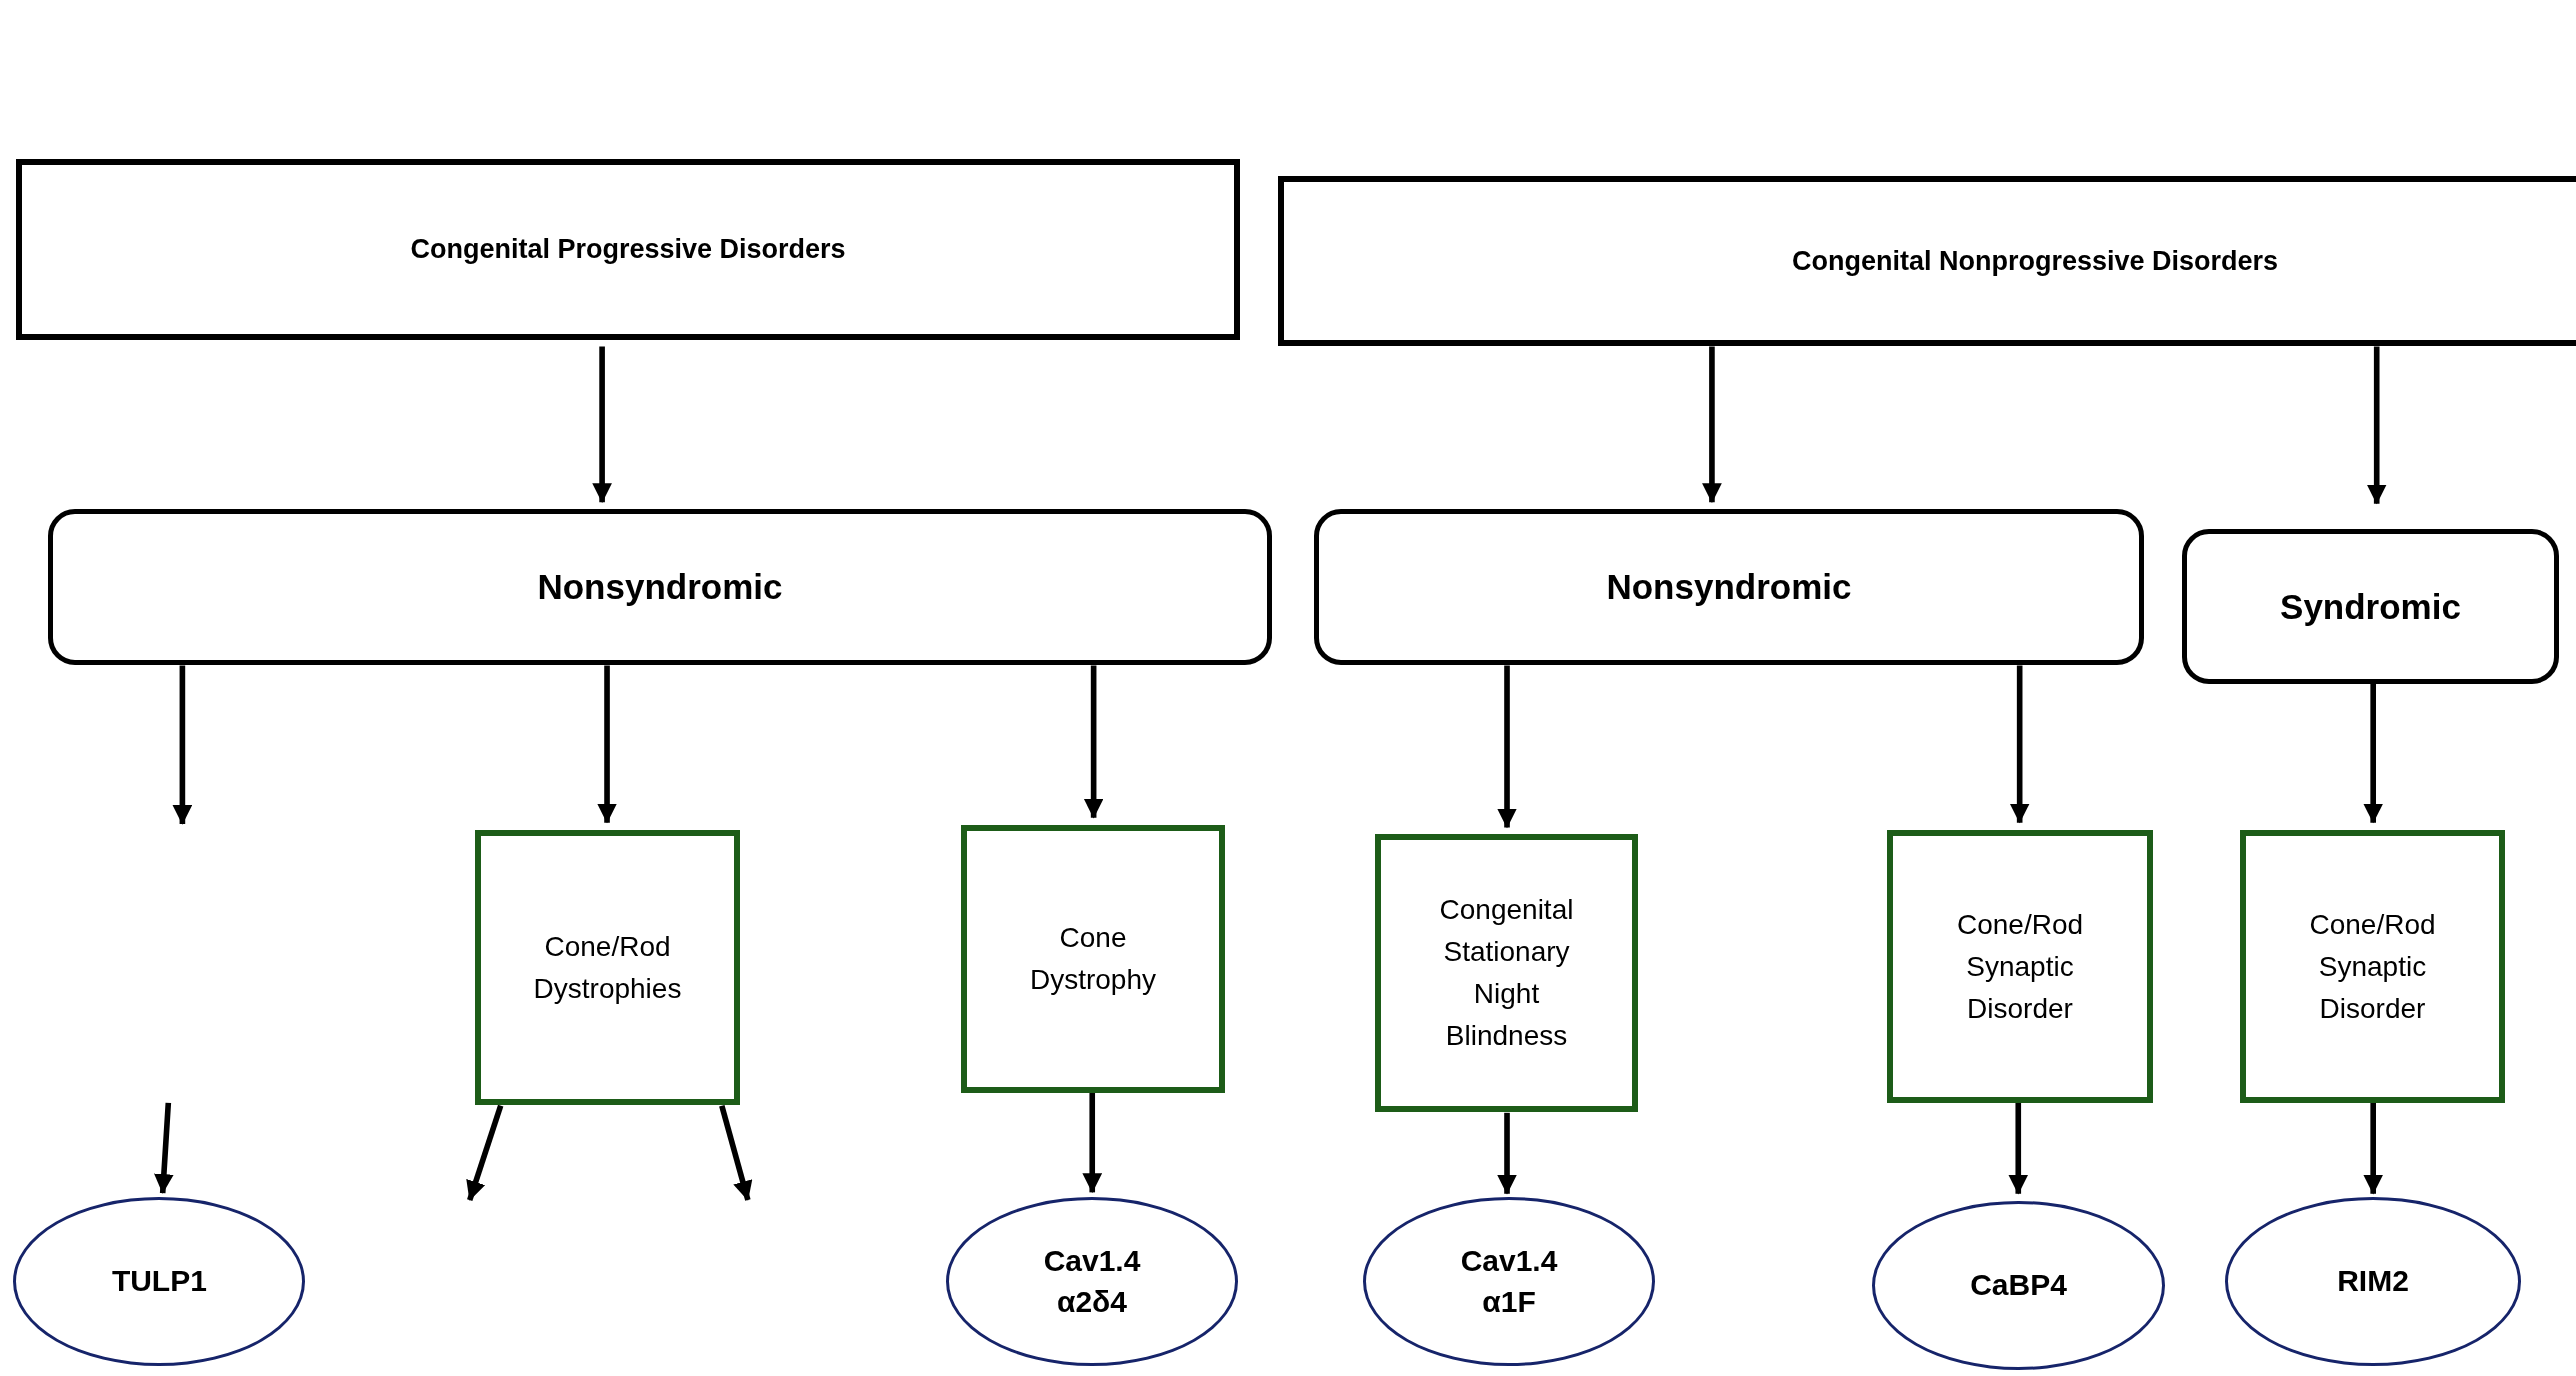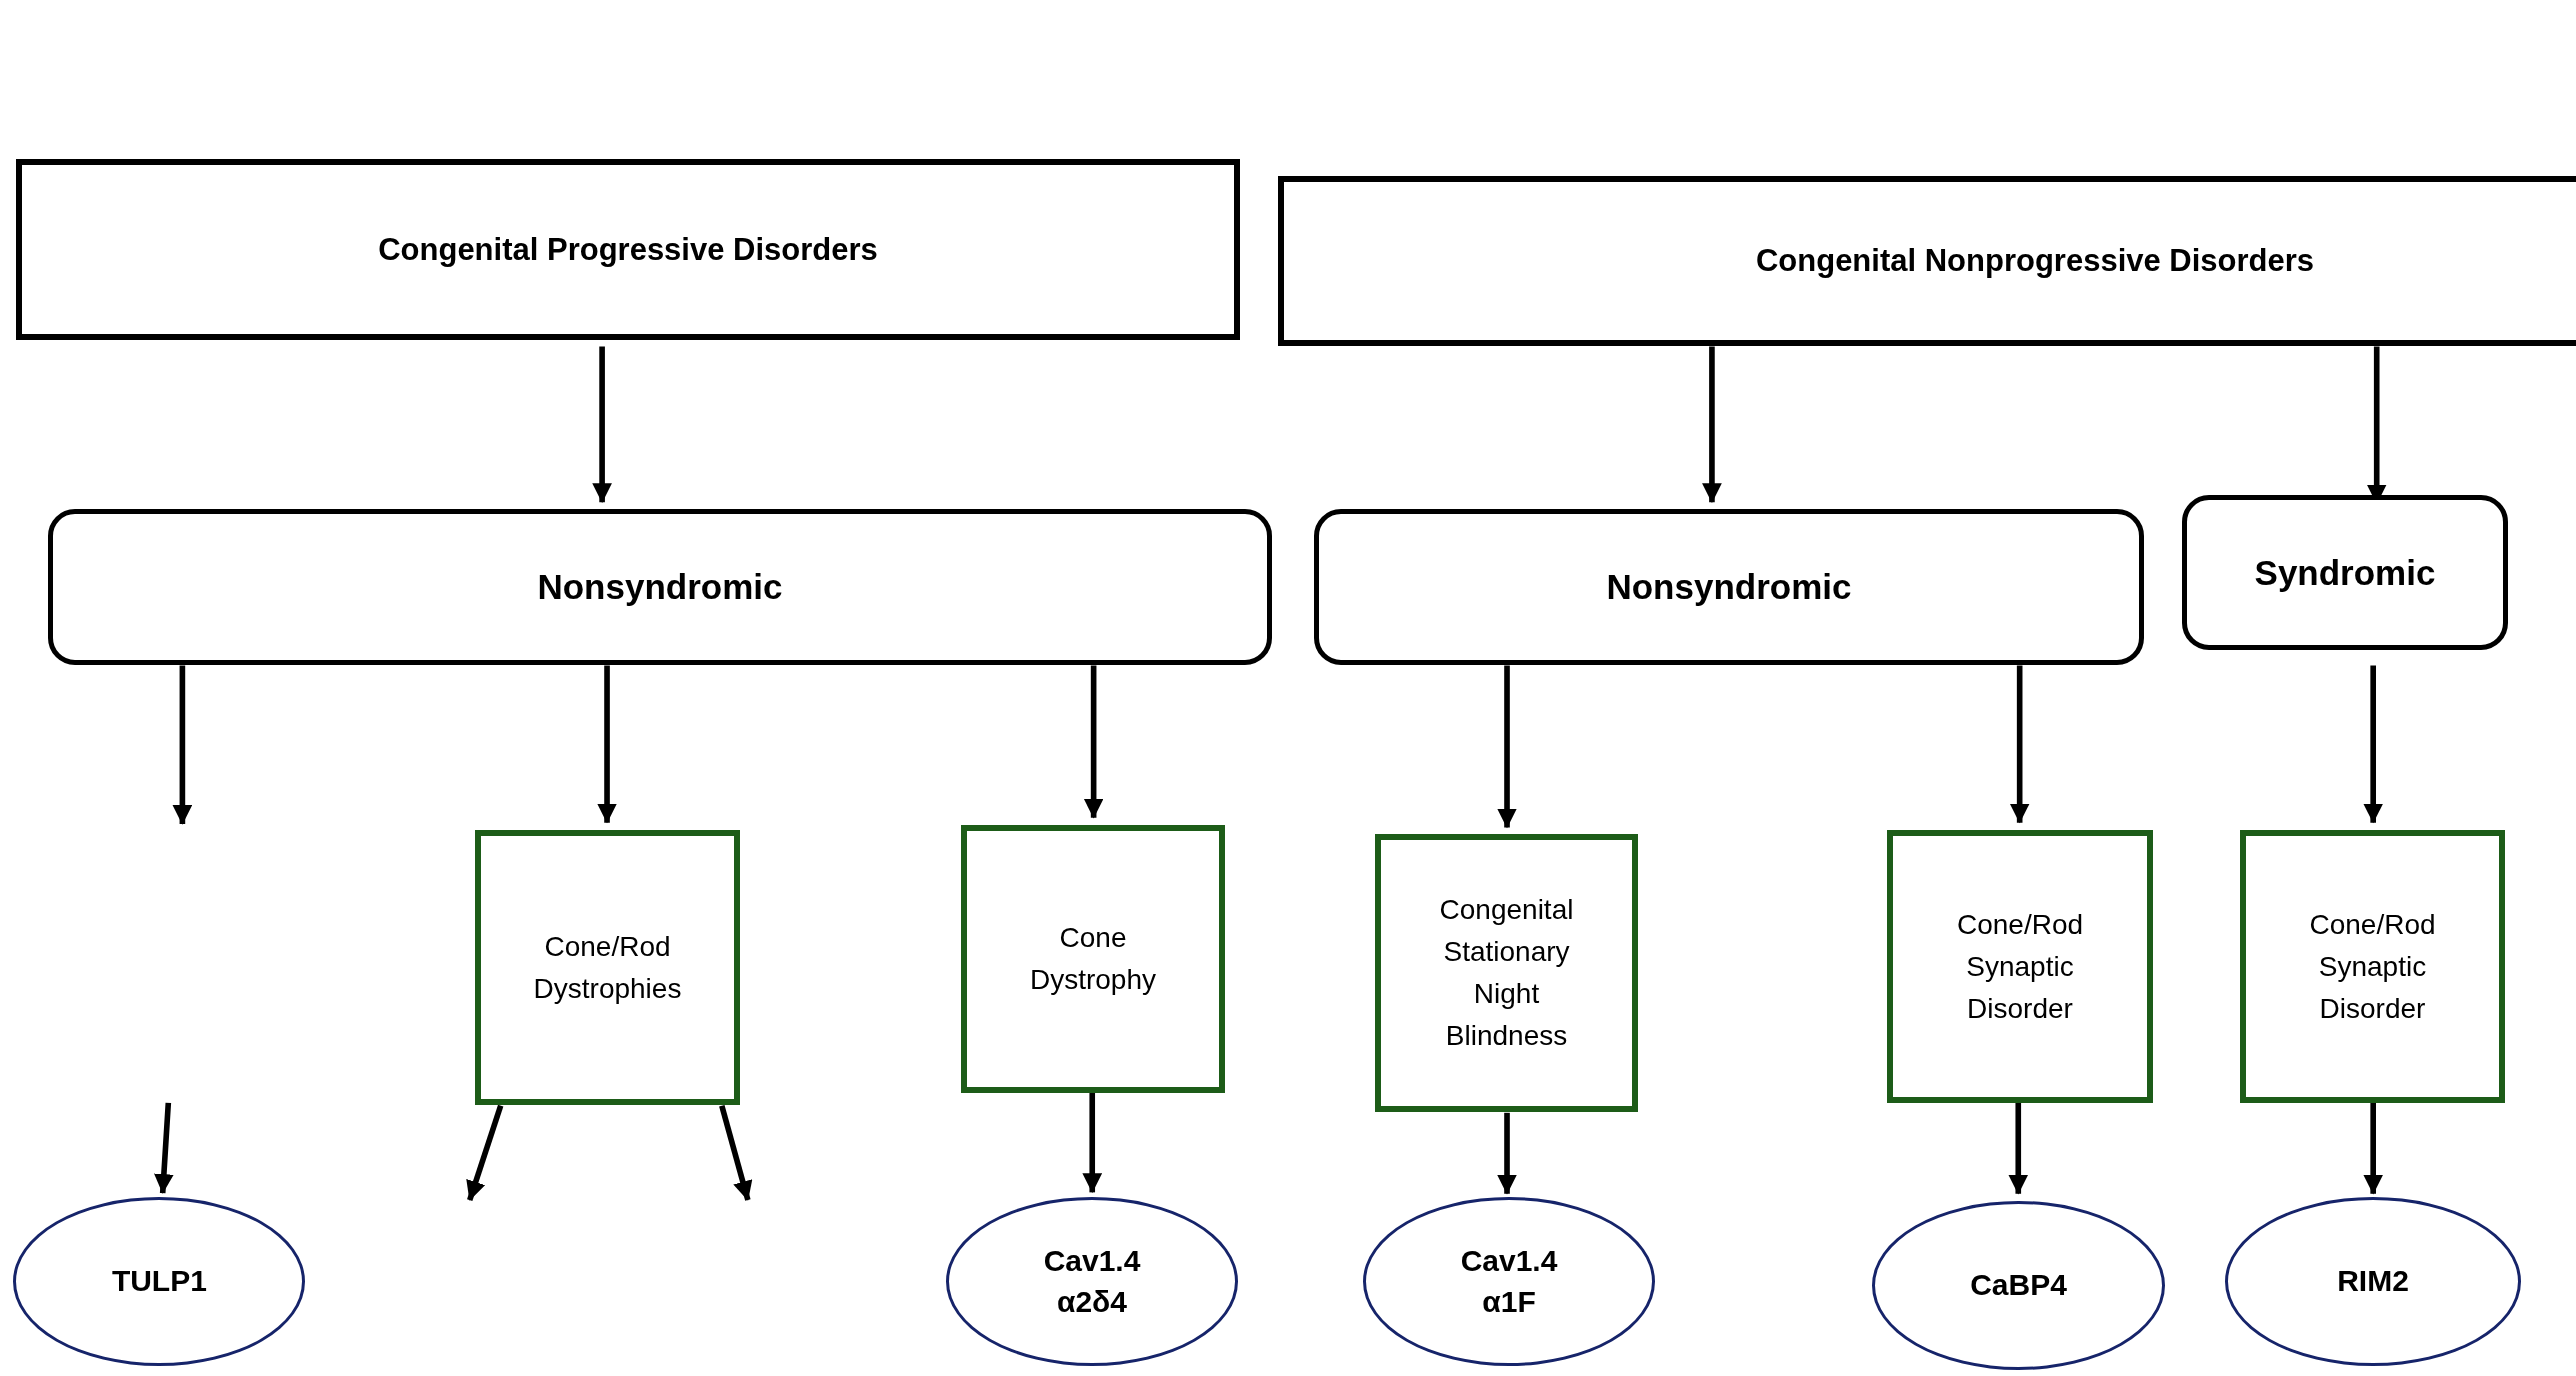--- a/index.html
+++ b/index.html
@@ -15,21 +15,21 @@
     position:absolute; top:18.3px; left:0; width:100%;
     text-align:center; font-size:46px; font-weight:700;
     letter-spacing:-0.7px;
   }
   .node {
     position:absolute; display:flex; align-items:center; justify-content:center;
     text-align:center; white-space:pre-line; background:#fff;
   }
   .l1 {
     border:6.3px solid var(--box-border,#000);
-    font-size:31px; font-weight:700;
+    font-size:27px; font-weight:700;
   }
   .l2 {
     border:5.6px solid var(--box-border,#000);
     border-radius:27px;
     font-size:35px; font-weight:700;margin-left:32px;
   }
   .l3 {
     border:6.3px solid var(--category-border,#1d5c18);
     font-size:28px; font-weight:400; line-height:1.5;
   }
@@ -70,21 +70,21 @@
     <line x1="2140" y1="1580" x2="2140" y2="1695" marker-end="url(#ah)"></line>
     <line x1="2866" y1="1566" x2="2866" y2="1695" marker-end="url(#ah)"></line>
     <line x1="3370" y1="1566" x2="3370" y2="1695" marker-end="url(#ah)"></line>
   </svg>
 
   <div class="node l1" style="left:16px;top:159px;width:1224px;height:181px">Congenital Progressive Disorders</div>
   <div class="node l1" style="left:1278px;top:176px;width:1514px;height:170px">Congenital Nonprogressive Disorders</div>
 
   <div class="node l2" style="left:16px;top:509px;width:1224px;height:156px">Nonsyndromic</div>
   <div class="node l2" style="left:1282px;top:509px;width:830px;height:156px">Nonsyndromic</div>
-  <div class="node l2" style="left:2150px;top:495px;width:326px;height:155px">Syndromic</div>
+  <div class="node l2" style="left:2150px;top:529px;width:377px;height:155px">Syndromic</div>
 
   <div class="node l3" style="left:475px;top:830px;width:265px;height:275px">Cone/Rod
 Dystrophies</div>
   <div class="node l3" style="left:961px;top:825px;width:264px;height:268px">Cone
 Dystrophy</div>
   <div class="node l3" style="left:1375px;top:834px;width:263px;height:278px">Congenital
 Stationary
 Night
 Blindness</div>
   <div class="node l3" style="left:1887px;top:830px;width:266px;height:273px">Cone/Rod

